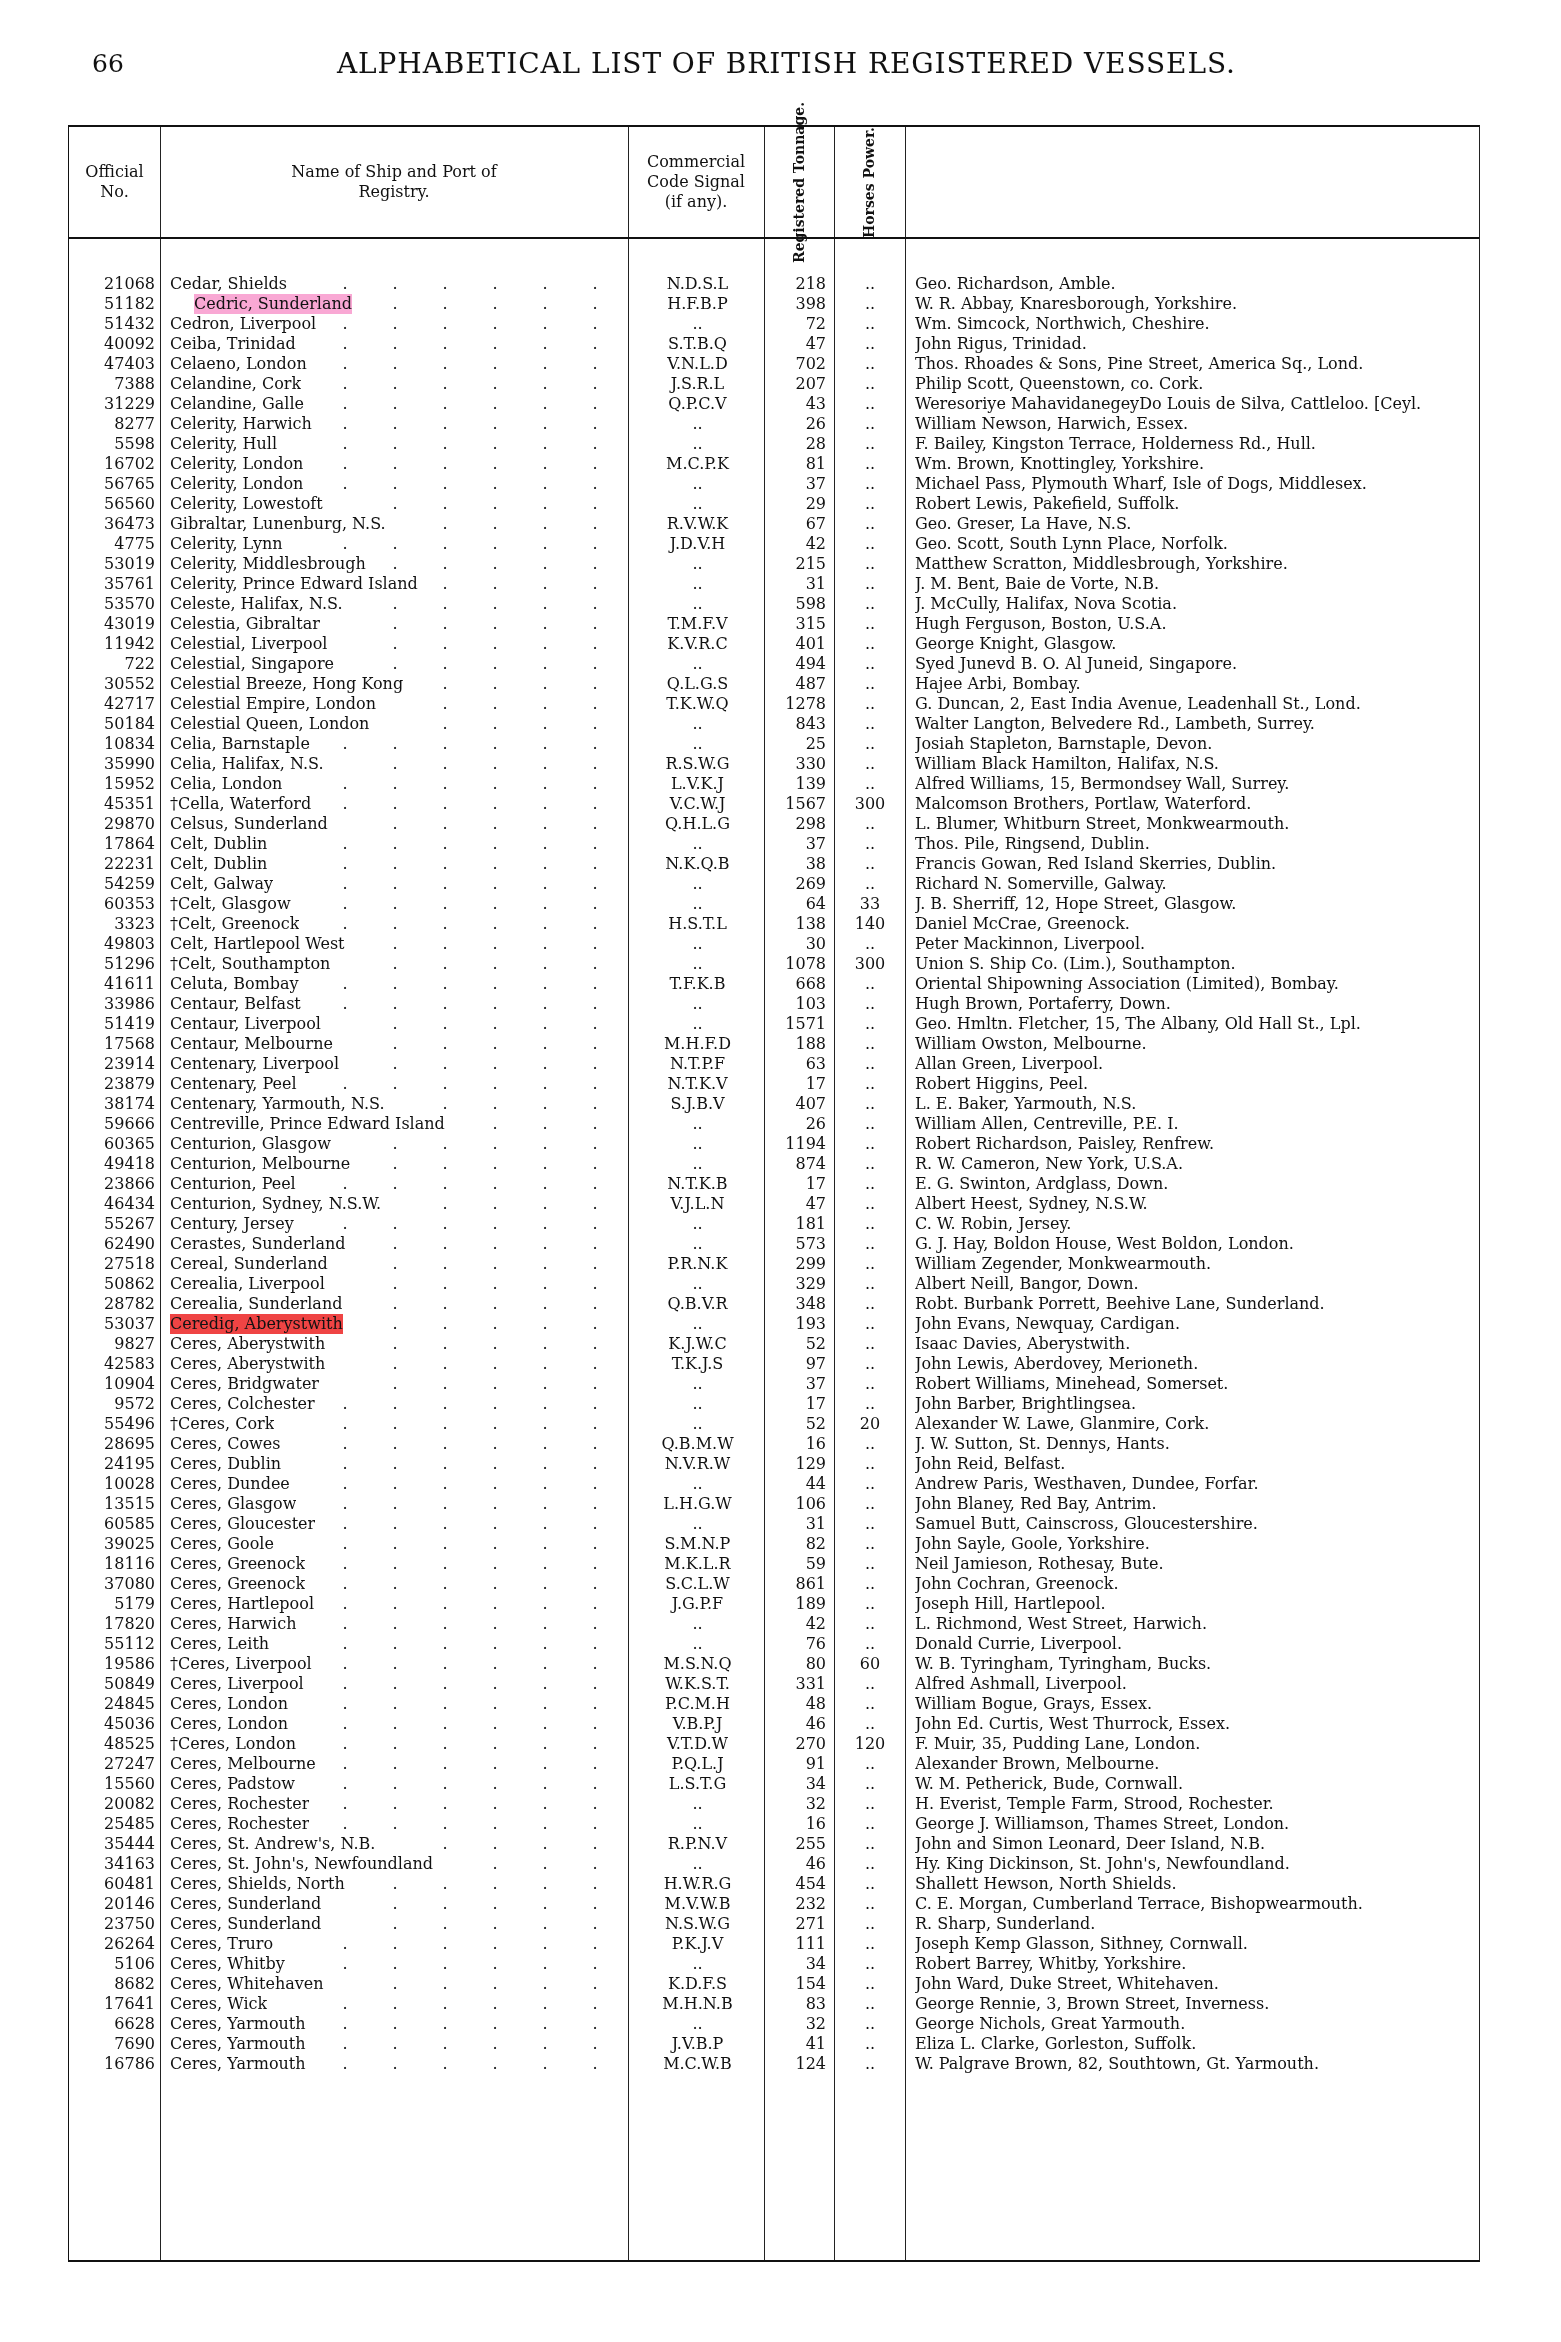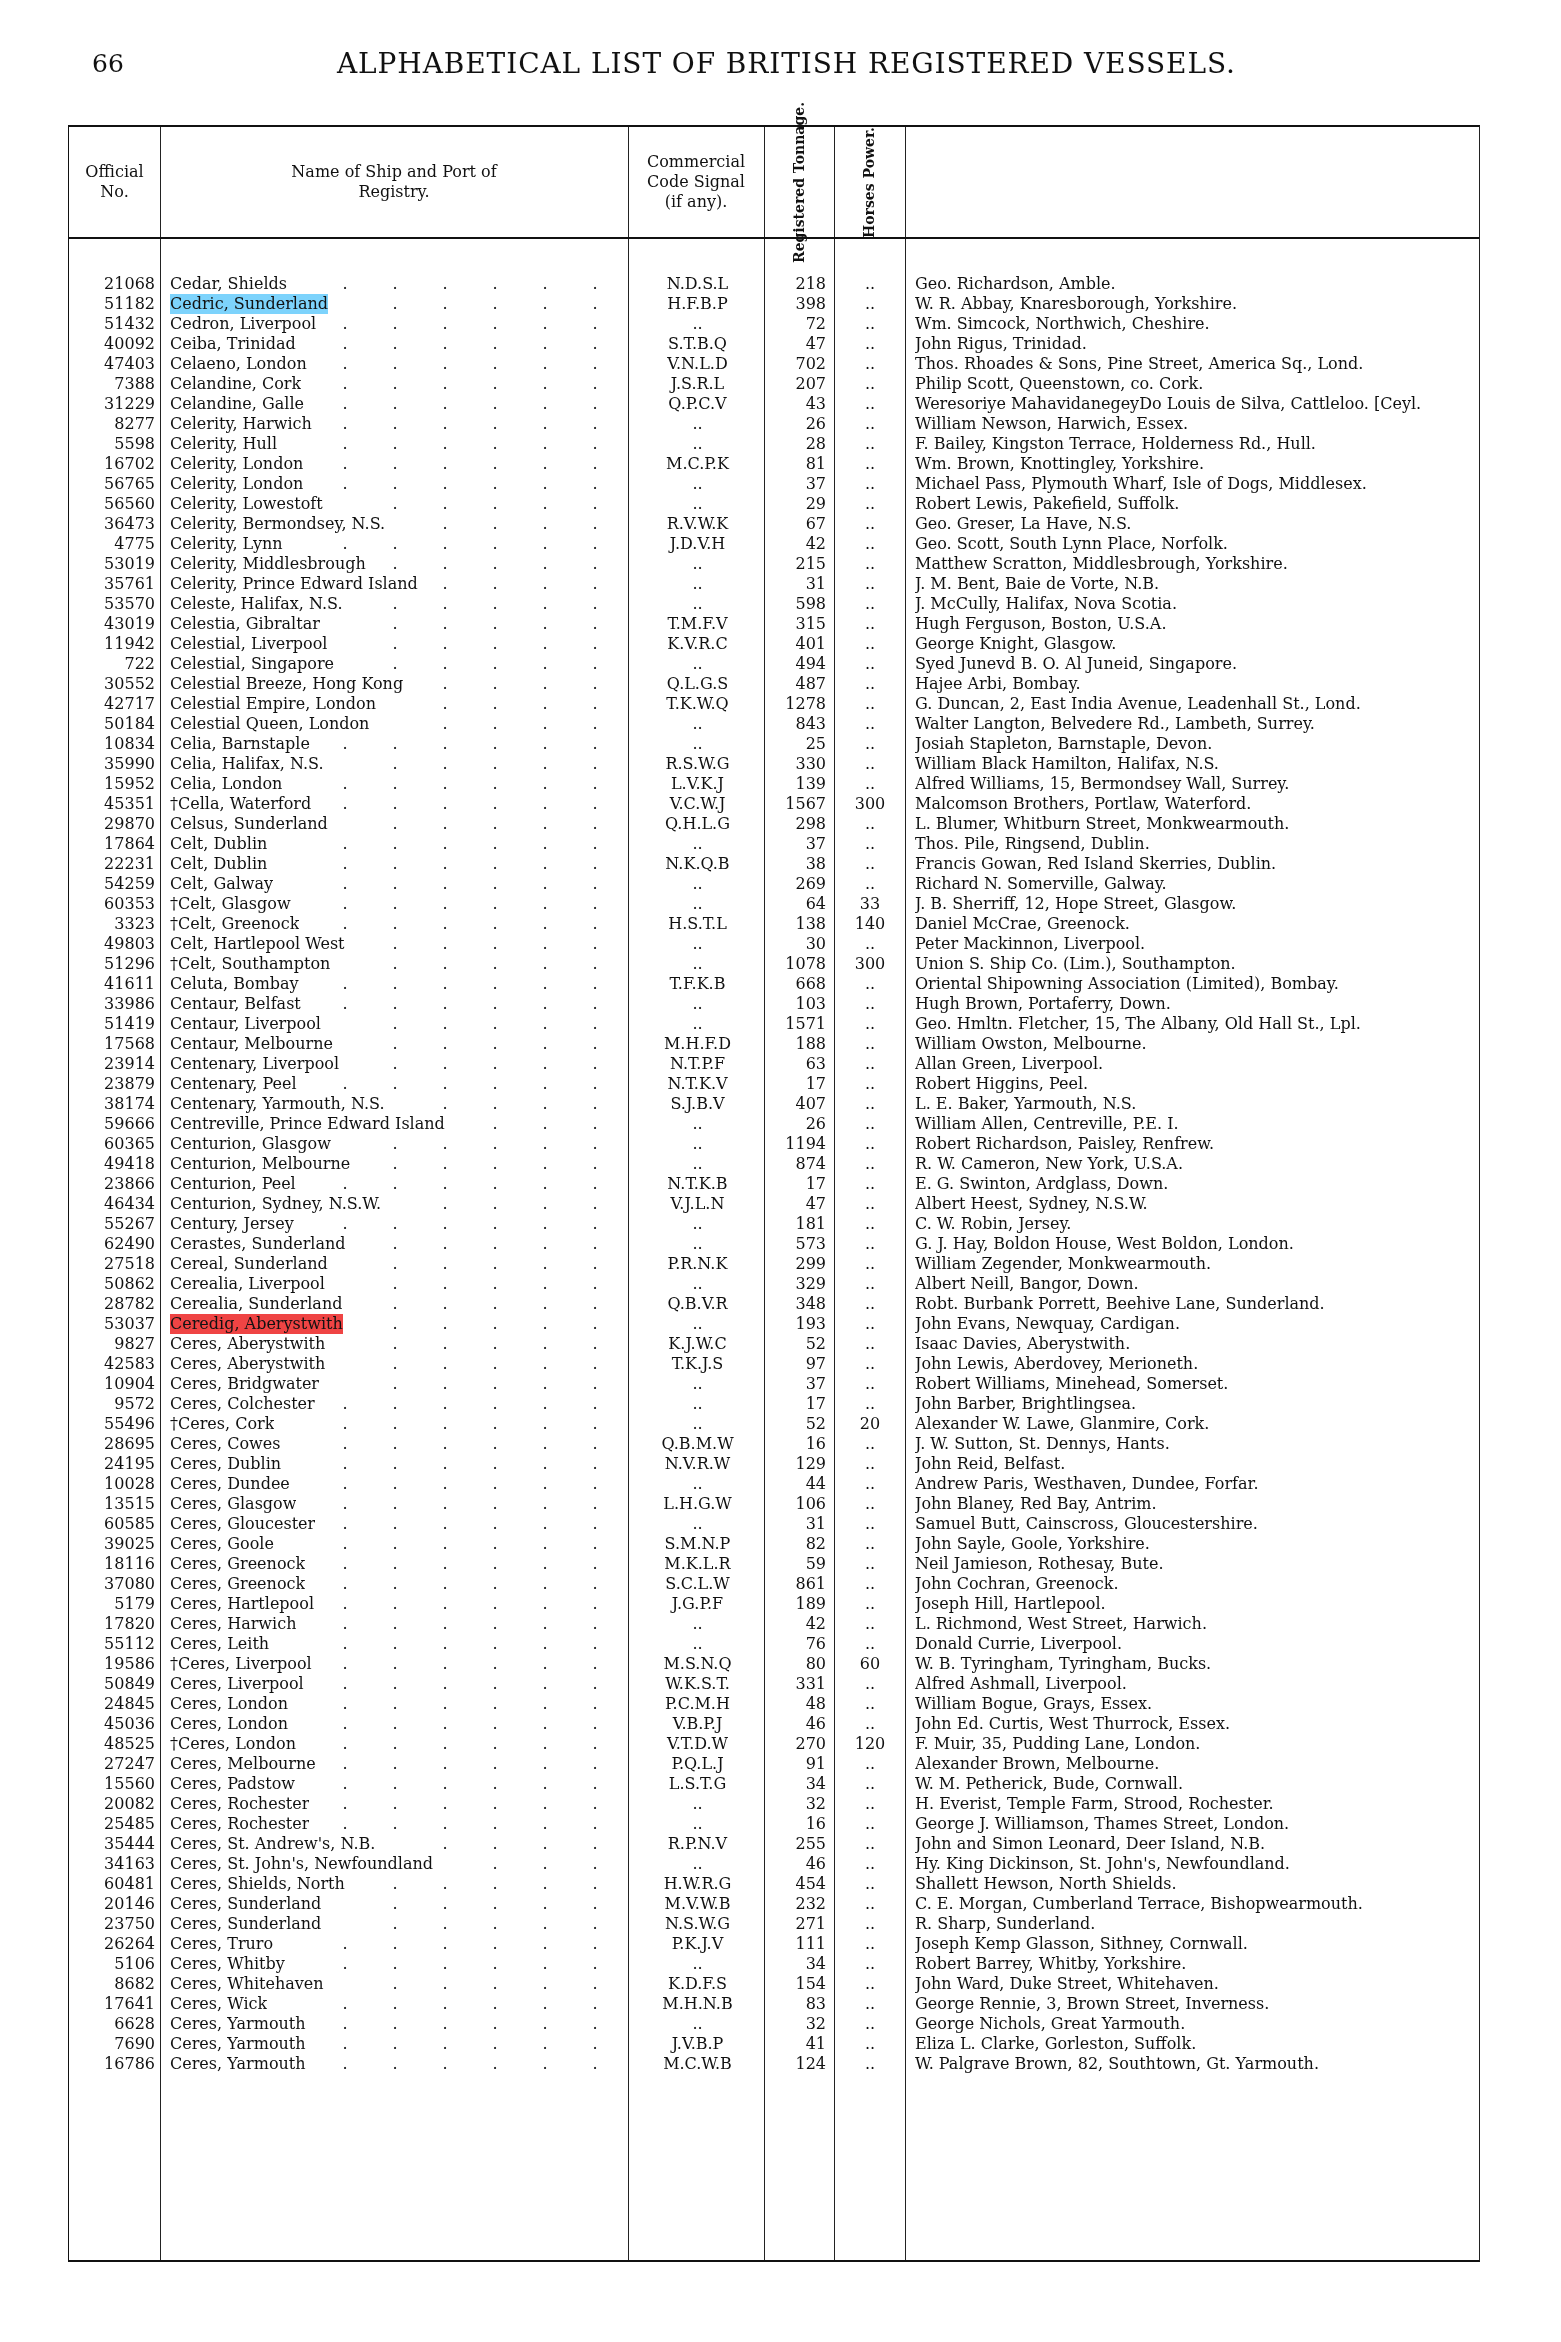--- a/index.html
+++ b/index.html
@@ -67,21 +67,21 @@
       <div class="row">
         <div class="leader">
           <i style="visibility: hidden;">.</i>
           <i>.</i>
           <i>.</i>
           <i>.</i>
           <i>.</i>
           <i>.</i>
         </div>
         <span class="c c-no">51182</span>
-        <span class="c c-name" style="background: #7dd3fc; width: auto;">Cedric, Sunderland</span>
+        <span class="c c-name" style="background: #f9a8d4; width: auto; margin-left: 24px;">Cedric, Sunderland</span>
         <span class="c c-code">H.F.B.P</span>
         <span class="c c-ton">398</span>
         <span class="c c-hp">..</span>
         <span class="c c-owner">W. R. Abbay, Knaresborough, Yorkshire.</span>
       </div>
       <div class="row">
         <div class="leader">
           <i>.</i>
           <i>.</i>
           <i>.</i>
@@ -243,21 +243,21 @@
       <div class="row">
         <div class="leader">
           <i style="visibility: hidden;">.</i>
           <i style="visibility: hidden;">.</i>
           <i>.</i>
           <i>.</i>
           <i>.</i>
           <i>.</i>
         </div>
         <span class="c c-no">36473</span>
-        <span class="c c-name" style="background: rgb(255, 255, 255); width: auto;">Celerity, Bermondsey, N.S.</span>
+        <span class="c c-name" style="background: rgb(255, 255, 255); width: auto;">Gibraltar, Lunenburg, N.S.</span>
         <span class="c c-code">R.V.W.K</span>
         <span class="c c-ton">67</span>
         <span class="c c-hp">..</span>
         <span class="c c-owner">Geo. Greser, La Have, N.S.</span>
       </div>
       <div class="row">
         <div class="leader">
           <i>.</i>
           <i>.</i>
           <i>.</i>

